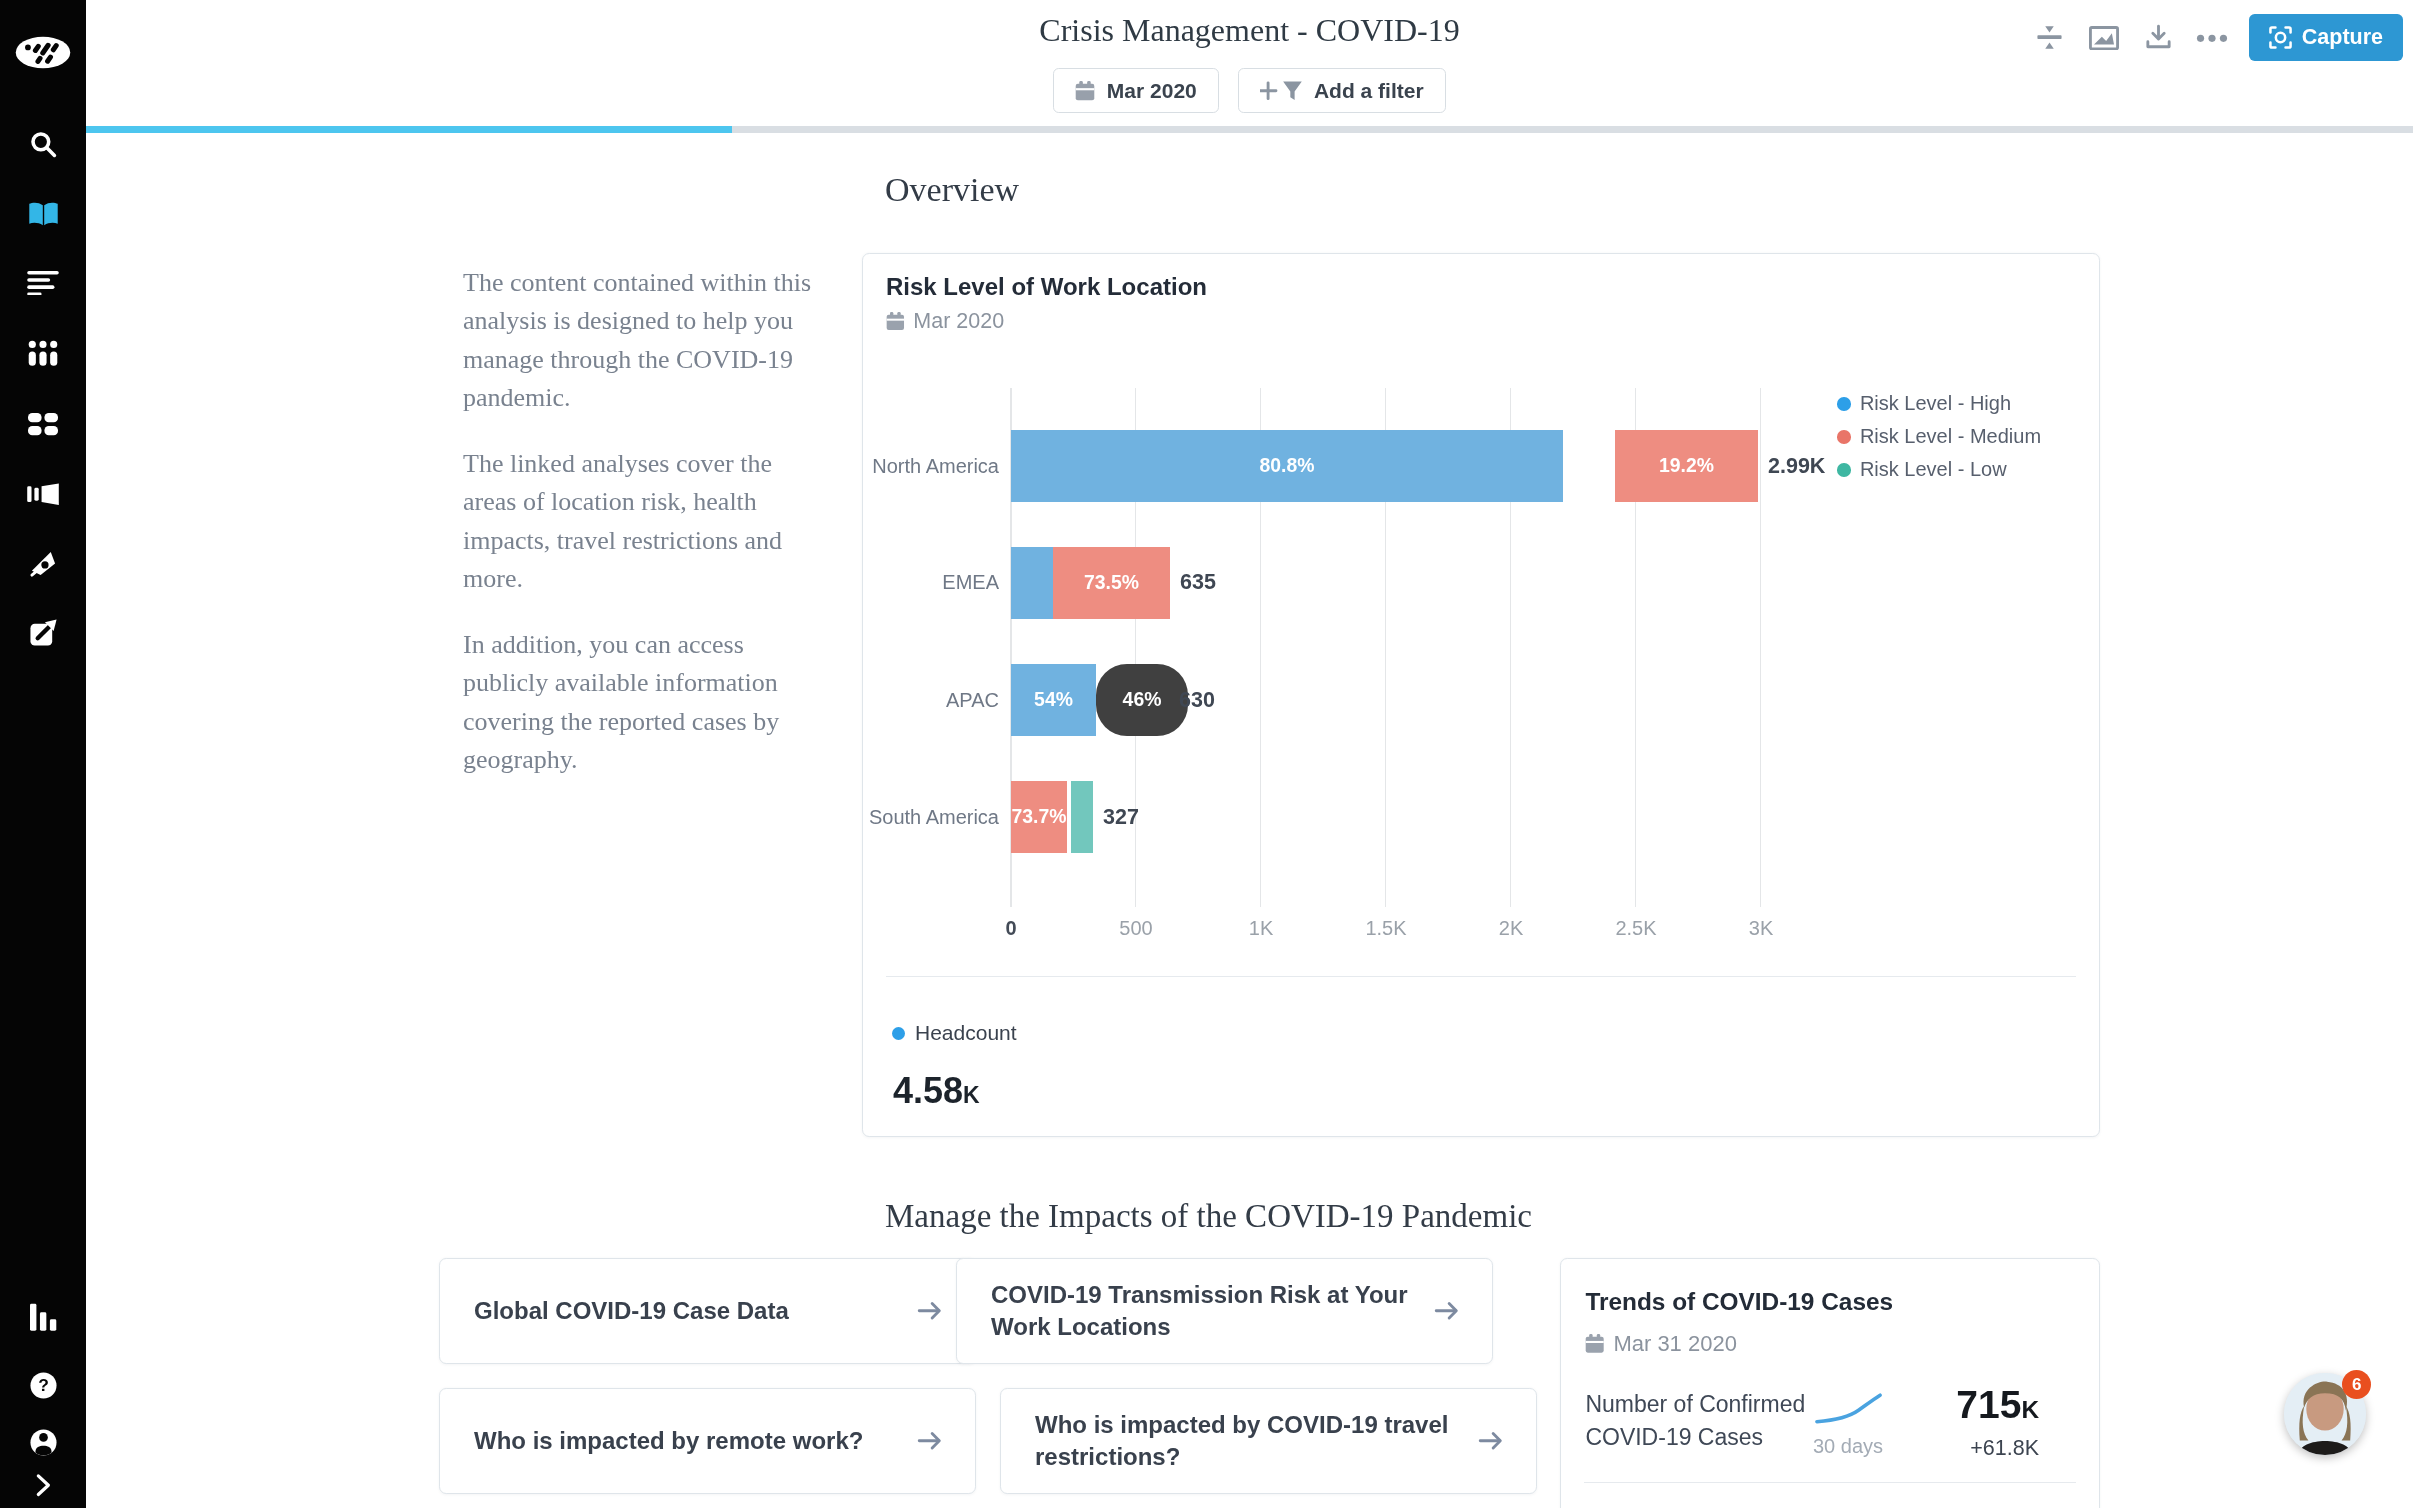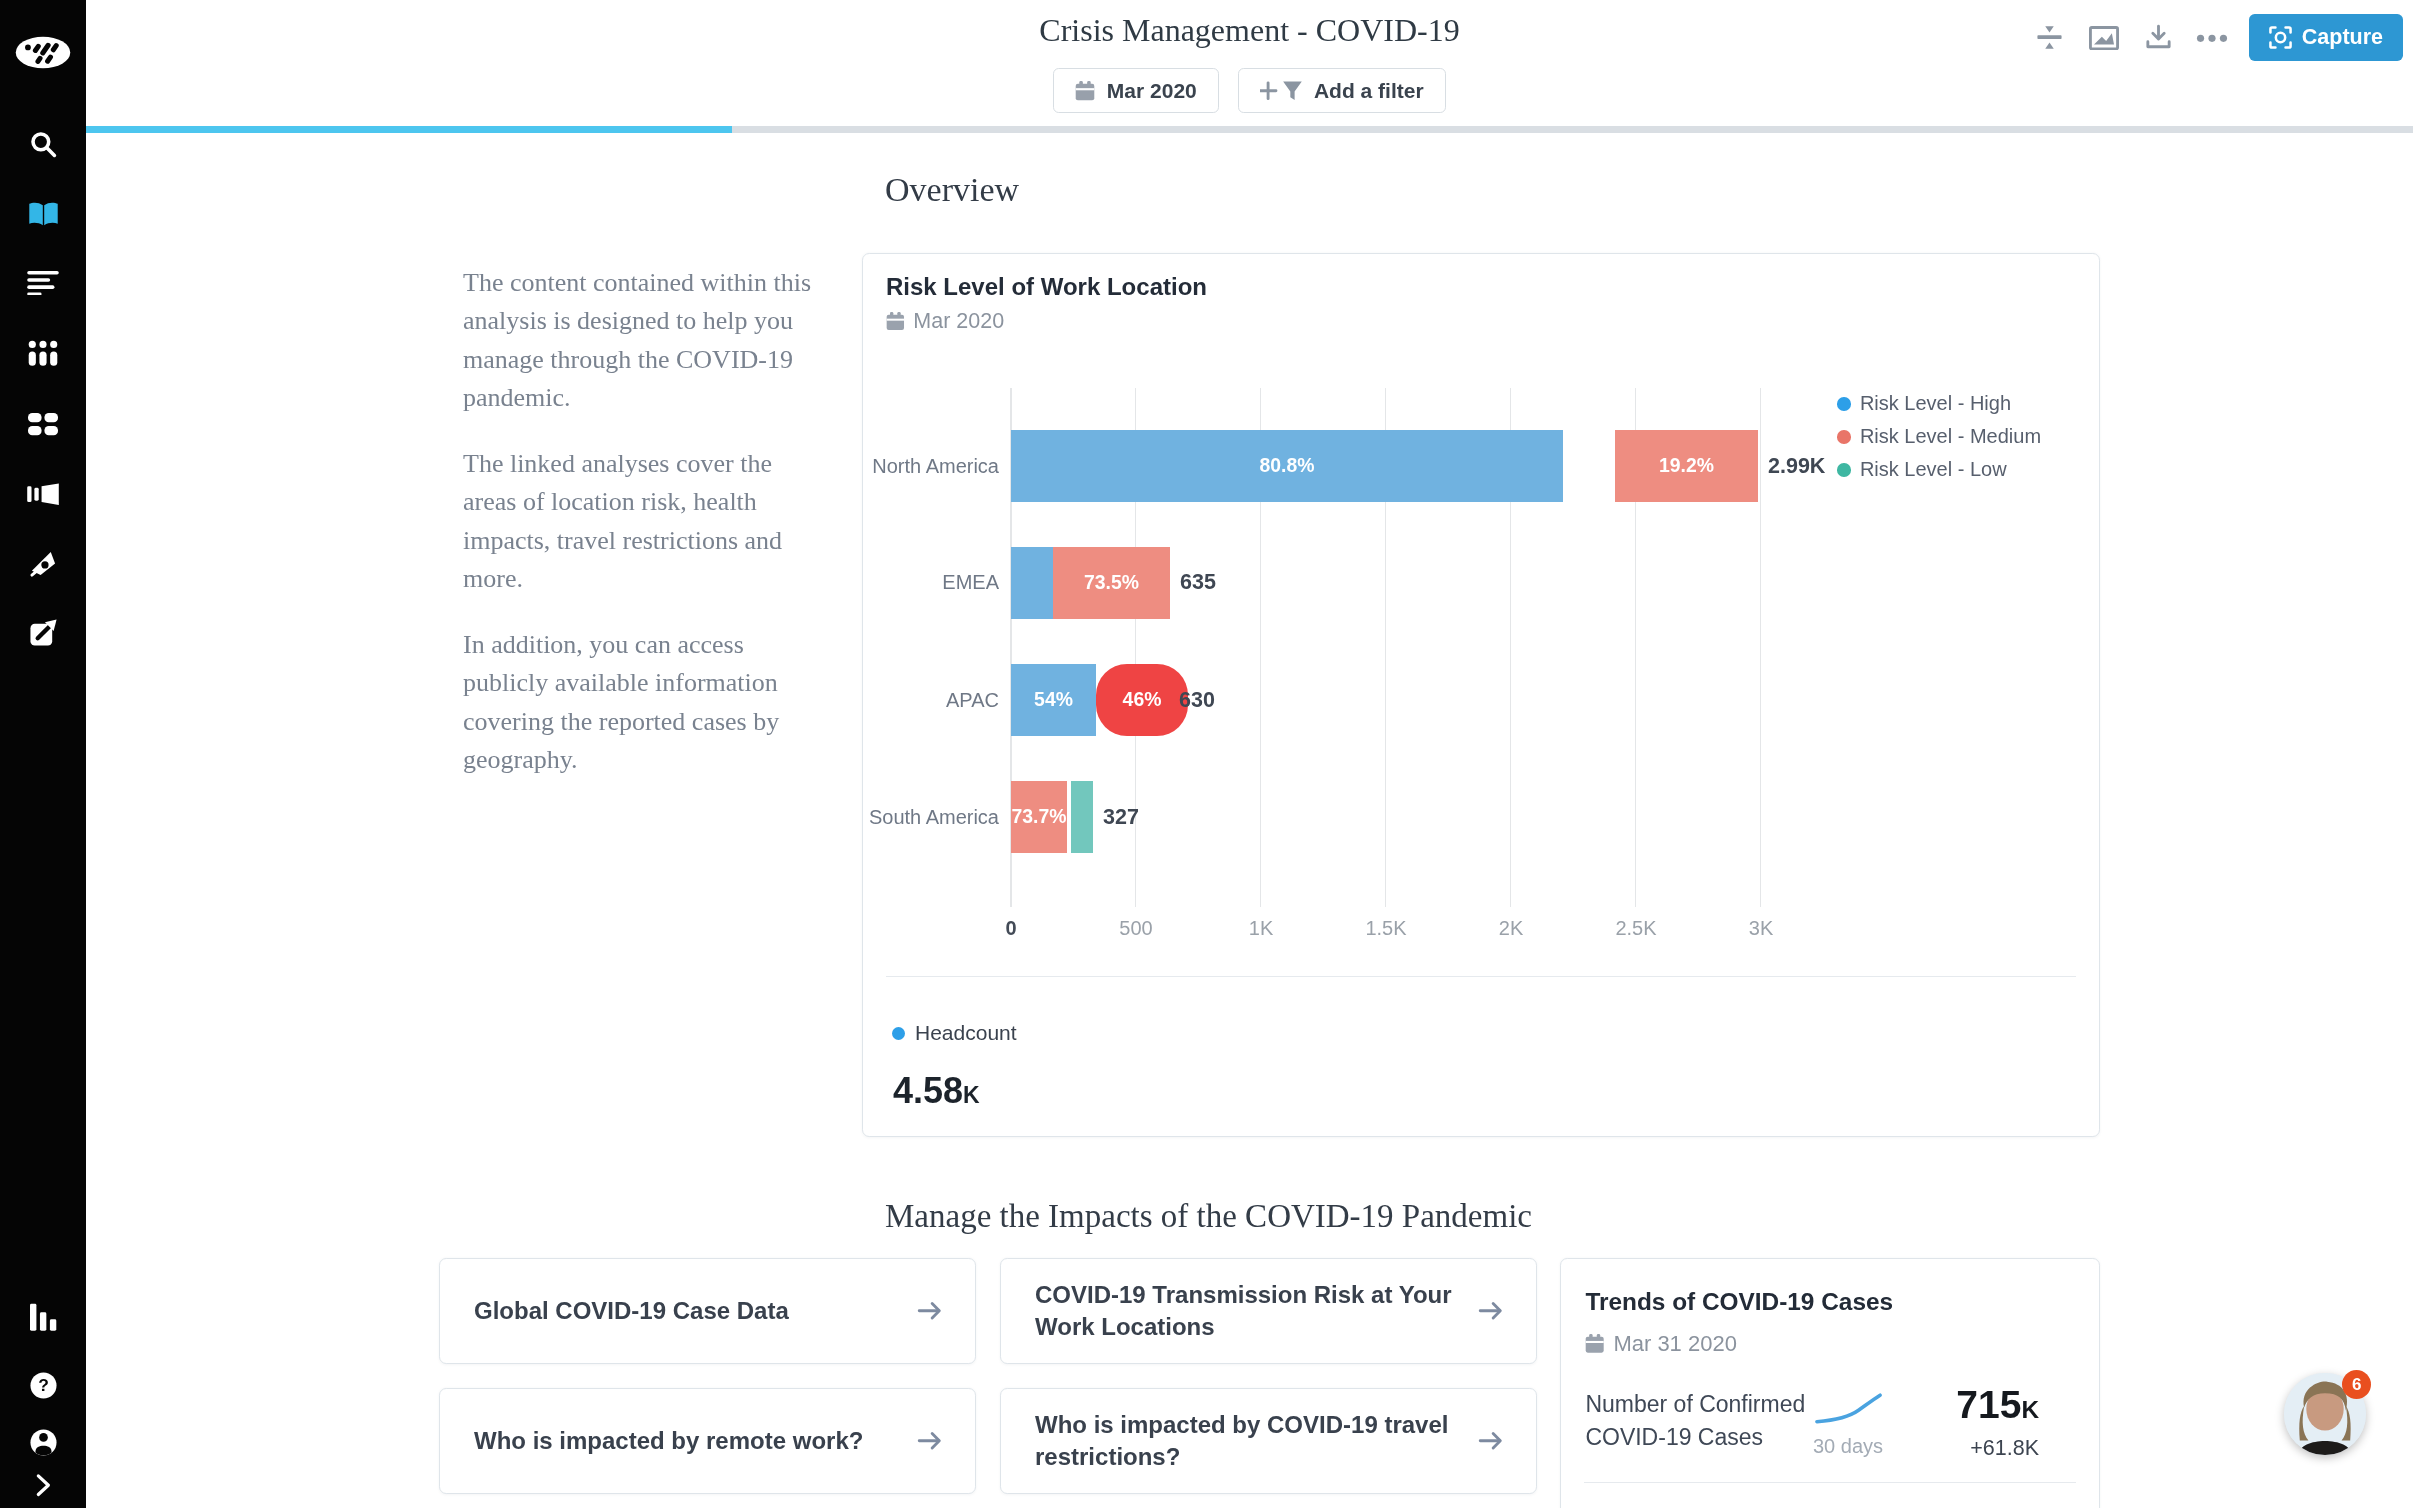--- a/index.html
+++ b/index.html
@@ -67,21 +67,21 @@
   .headcount-dot { width:13px; height:13px; border-radius:50%; }
   .headcount-label { font-size:21px; color:#3a424e; }
   .headcount-value { position:absolute; left:30px; top:816px; font-size:36px; font-weight:bold; color:#1c232b; }
   .headcount-value .unit { font-size:23px; }
 
   
   .link-card { height:106px; display:flex; align-items:center; justify-content:space-between;
     padding:0 32px 0 34px; cursor:pointer; }
   .link-card .link-text { font-size:24px; font-weight:600; color:#39414d; line-height:1.35; }
   .lc-a { left:353px;  top:1258px; width:537px; }
-  .lc-b { left:914px; top:1258px; width:537px; }
+  .lc-b { left:870px; top:1258px; width:537px; }
   .lc-c { left:353px;  top:1388px; width:537px; }
   .lc-d { left:914px; top:1388px; width:537px; }
   .lc-b .link-text, .lc-d .link-text { max-width:417px; }
 
   
   .trends-card { left:1474px; top:1258px; width:540px; height:309px; }
   .trends-card .card-title { left:24.4px; top:29px; font-size:24.4px; color:#232b37; }
   .trends-card .card-date { left:24.4px; top:72px; font-size:22px; }
   .metric-label { position:absolute; left:24.4px; top:129px; width:237px; font-size:23px; line-height:1.42; color:#3f4856; }
   .spark-wrap { position:absolute; left:244px; top:134px; width:86px; text-align:center; }
@@ -318,21 +318,21 @@
           <div class="rowlabel" style="top: 182px;">EMEA</div>
           <div class="seg" style="left: 0px; top: 159px; width: 42px; background: rgb(112, 178, 224);"></div>
           <div class="seg" style="left: 42px; top: 159px; width: 117px; background: rgb(238, 141, 129);">
             <div class="seg-label">73.5%</div>
           </div>
           <div class="total" style="left: 169px; top: 182px;">635</div>
           <div class="rowlabel" style="top: 300px;">APAC</div>
           <div class="seg" style="left: 0px; top: 276px; width: 85px; background: rgb(112, 178, 224);">
             <div class="seg-label">54%</div>
           </div>
-          <div class="seg" style="left: 85px; top: 276px; width: 92px; background: #ef4444; border-radius: 31px;">
+          <div class="seg" style="left: 85px; top: 276px; width: 92px; background: #404040; border-radius: 31px;">
             <div class="seg-label">46%</div>
           </div>
           <div class="total" style="left: 168px; top: 300px;">630</div>
           <div class="rowlabel" style="top: 417px;">South America</div>
           <div class="seg" style="left: 0px; top: 393px; width: 56px; background: rgb(238, 141, 129);">
             <div class="seg-label">73.7%</div>
           </div>
           <div class="seg" style="left: 60px; top: 393px; width: 21.5px; background: rgb(114, 199, 189);"></div>
           <div class="total" style="left: 92px; top: 417px;">327</div>
         </div>

